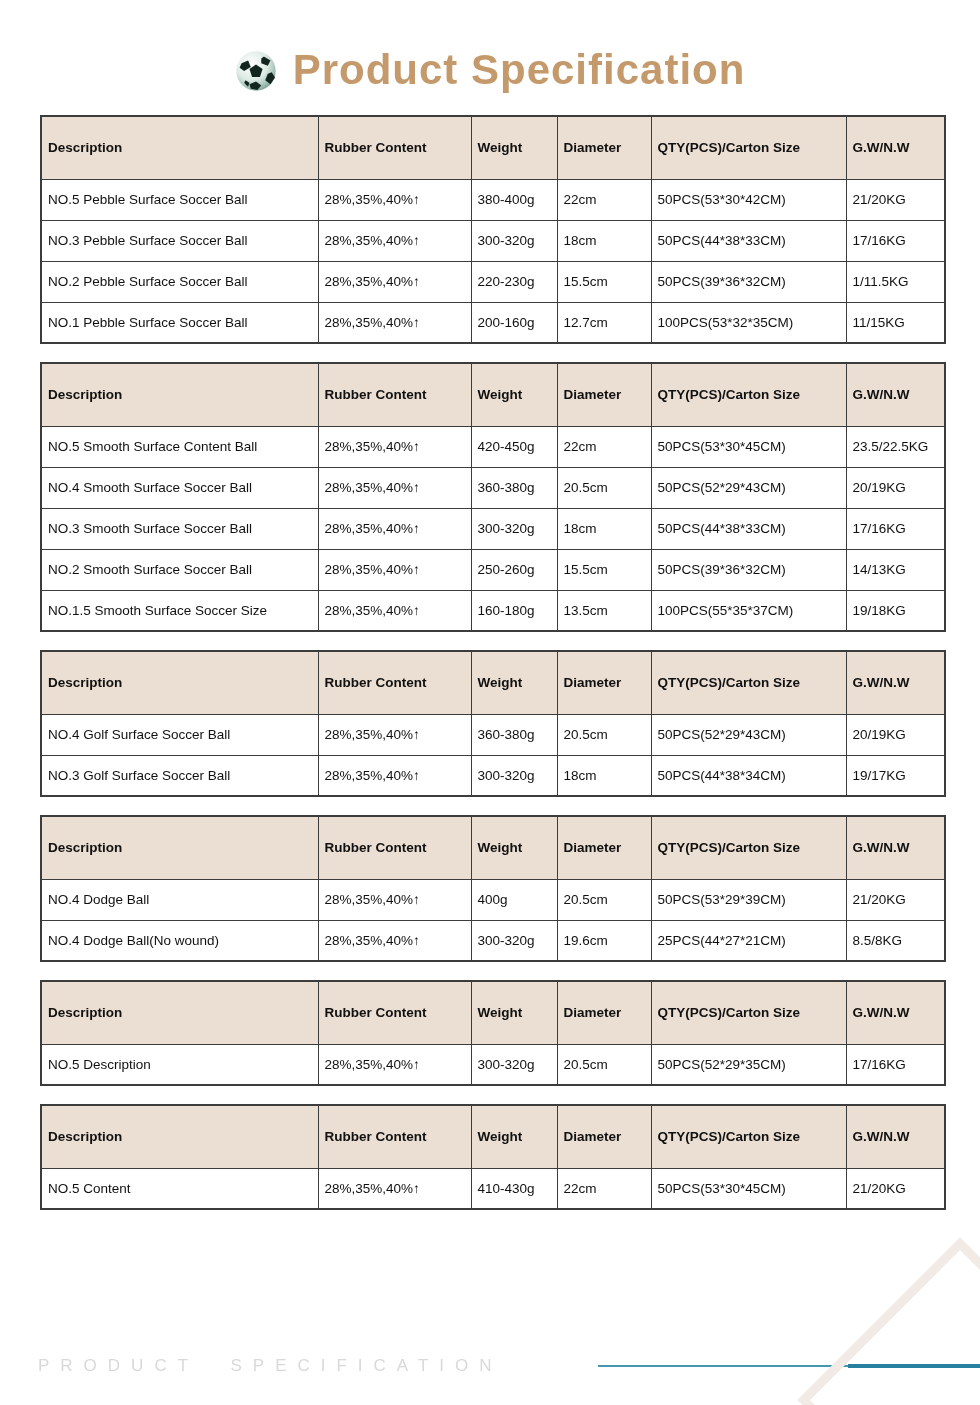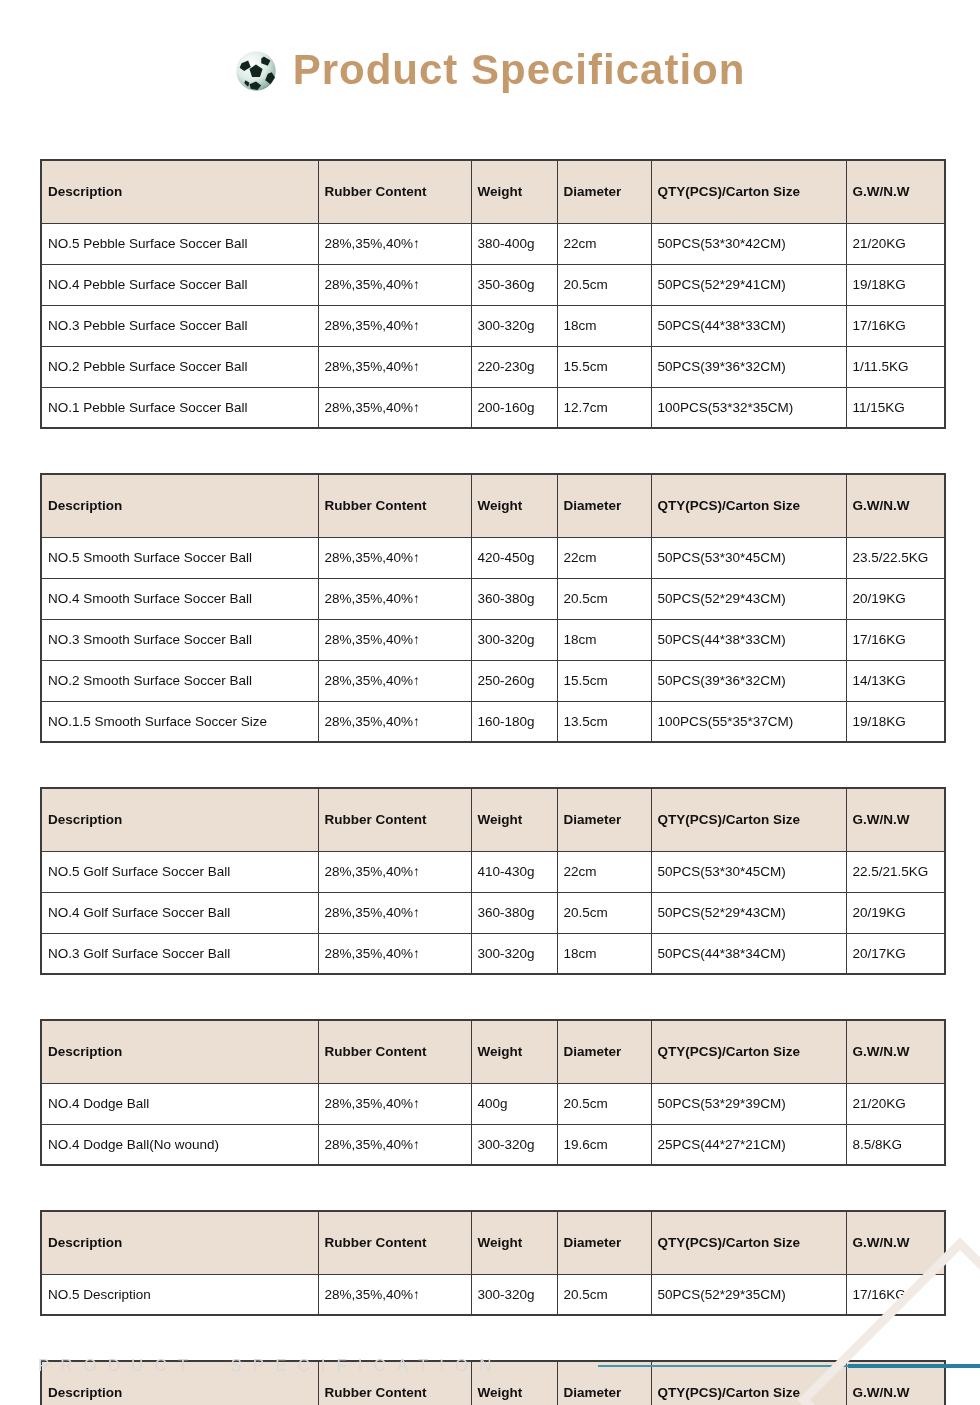--- a/index.html
+++ b/index.html
@@ -39,21 +39,20 @@
     letter-spacing:1px;
   }
   .ball-icon{width:42px;height:42px;flex:0 0 auto;margin-top:2px;}
   .tables-wrap{margin-left:40px;width:904px;}
   table.spec-table{
     border-collapse:collapse;
     table-layout:fixed;
     width:904px;
     margin-bottom:18px;
     border:2px solid var(--border-color);
-    margin-top:44px;
   }
   table.spec-table th,
   table.spec-table td{
     border:1px solid var(--border-color);
     text-align:left;
     padding:0 4px 0 6px;
     font-size:13.5px;
     overflow:hidden;
     white-space:nowrap;
   }
@@ -157,28 +156,20 @@
         <tbody>
           <tr>
             <td>NO.5 Pebble Surface Soccer Ball</td>
             <td>28%,35%,40%↑</td>
             <td>380-400g</td>
             <td>22cm</td>
             <td>50PCS(53*30*42CM)</td>
             <td>21/20KG</td>
           </tr>
           <tr>
-            <td>NO.4 Pebble Surface Soccer Ball</td>
-            <td>28%,35%,40%↑</td>
-            <td>350-360g</td>
-            <td>20.5cm</td>
-            <td>50PCS(52*29*41CM)</td>
-            <td>19/18KG</td>
-          </tr>
-          <tr>
             <td>NO.3 Pebble Surface Soccer Ball</td>
             <td>28%,35%,40%↑</td>
             <td>300-320g</td>
             <td>18cm</td>
             <td>50PCS(44*38*33CM)</td>
             <td>17/16KG</td>
           </tr>
           <tr>
             <td>NO.2 Pebble Surface Soccer Ball</td>
             <td>28%,35%,40%↑</td>
@@ -211,21 +202,21 @@
             <th>Description</th>
             <th>Rubber Content</th>
             <th>Weight</th>
             <th>Diameter</th>
             <th>QTY(PCS)/Carton Size</th>
             <th>G.W/N.W</th>
           </tr>
         </thead>
         <tbody>
           <tr>
-            <td>NO.5 Smooth Surface Soccer Ball</td>
+            <td>NO.5 Smooth Surface Content Ball</td>
             <td>28%,35%,40%↑</td>
             <td>420-450g</td>
             <td>22cm</td>
             <td>50PCS(53*30*45CM)</td>
             <td>23.5/22.5KG</td>
           </tr>
           <tr>
             <td>NO.4 Smooth Surface Soccer Ball</td>
             <td>28%,35%,40%↑</td>
             <td>360-380g</td>
@@ -273,42 +264,34 @@
             <th>Description</th>
             <th>Rubber Content</th>
             <th>Weight</th>
             <th>Diameter</th>
             <th>QTY(PCS)/Carton Size</th>
             <th>G.W/N.W</th>
           </tr>
         </thead>
         <tbody>
           <tr>
-            <td>NO.5 Golf Surface Soccer Ball</td>
-            <td>28%,35%,40%↑</td>
-            <td>410-430g</td>
-            <td>22cm</td>
-            <td>50PCS(53*30*45CM)</td>
-            <td>22.5/21.5KG</td>
-          </tr>
-          <tr>
             <td>NO.4 Golf Surface Soccer Ball</td>
             <td>28%,35%,40%↑</td>
             <td>360-380g</td>
             <td>20.5cm</td>
             <td>50PCS(52*29*43CM)</td>
             <td>20/19KG</td>
           </tr>
           <tr>
             <td>NO.3 Golf Surface Soccer Ball</td>
             <td>28%,35%,40%↑</td>
             <td>300-320g</td>
             <td>18cm</td>
             <td>50PCS(44*38*34CM)</td>
-            <td>20/17KG</td>
+            <td>19/17KG</td>
           </tr>
         </tbody>
       </table>
       <table class="spec-table">
         <colgroup>
           <col style="width: 277px;">
           <col style="width: 153px;">
           <col style="width: 86px;">
           <col style="width: 94px;">
           <col style="width: 195px;">

